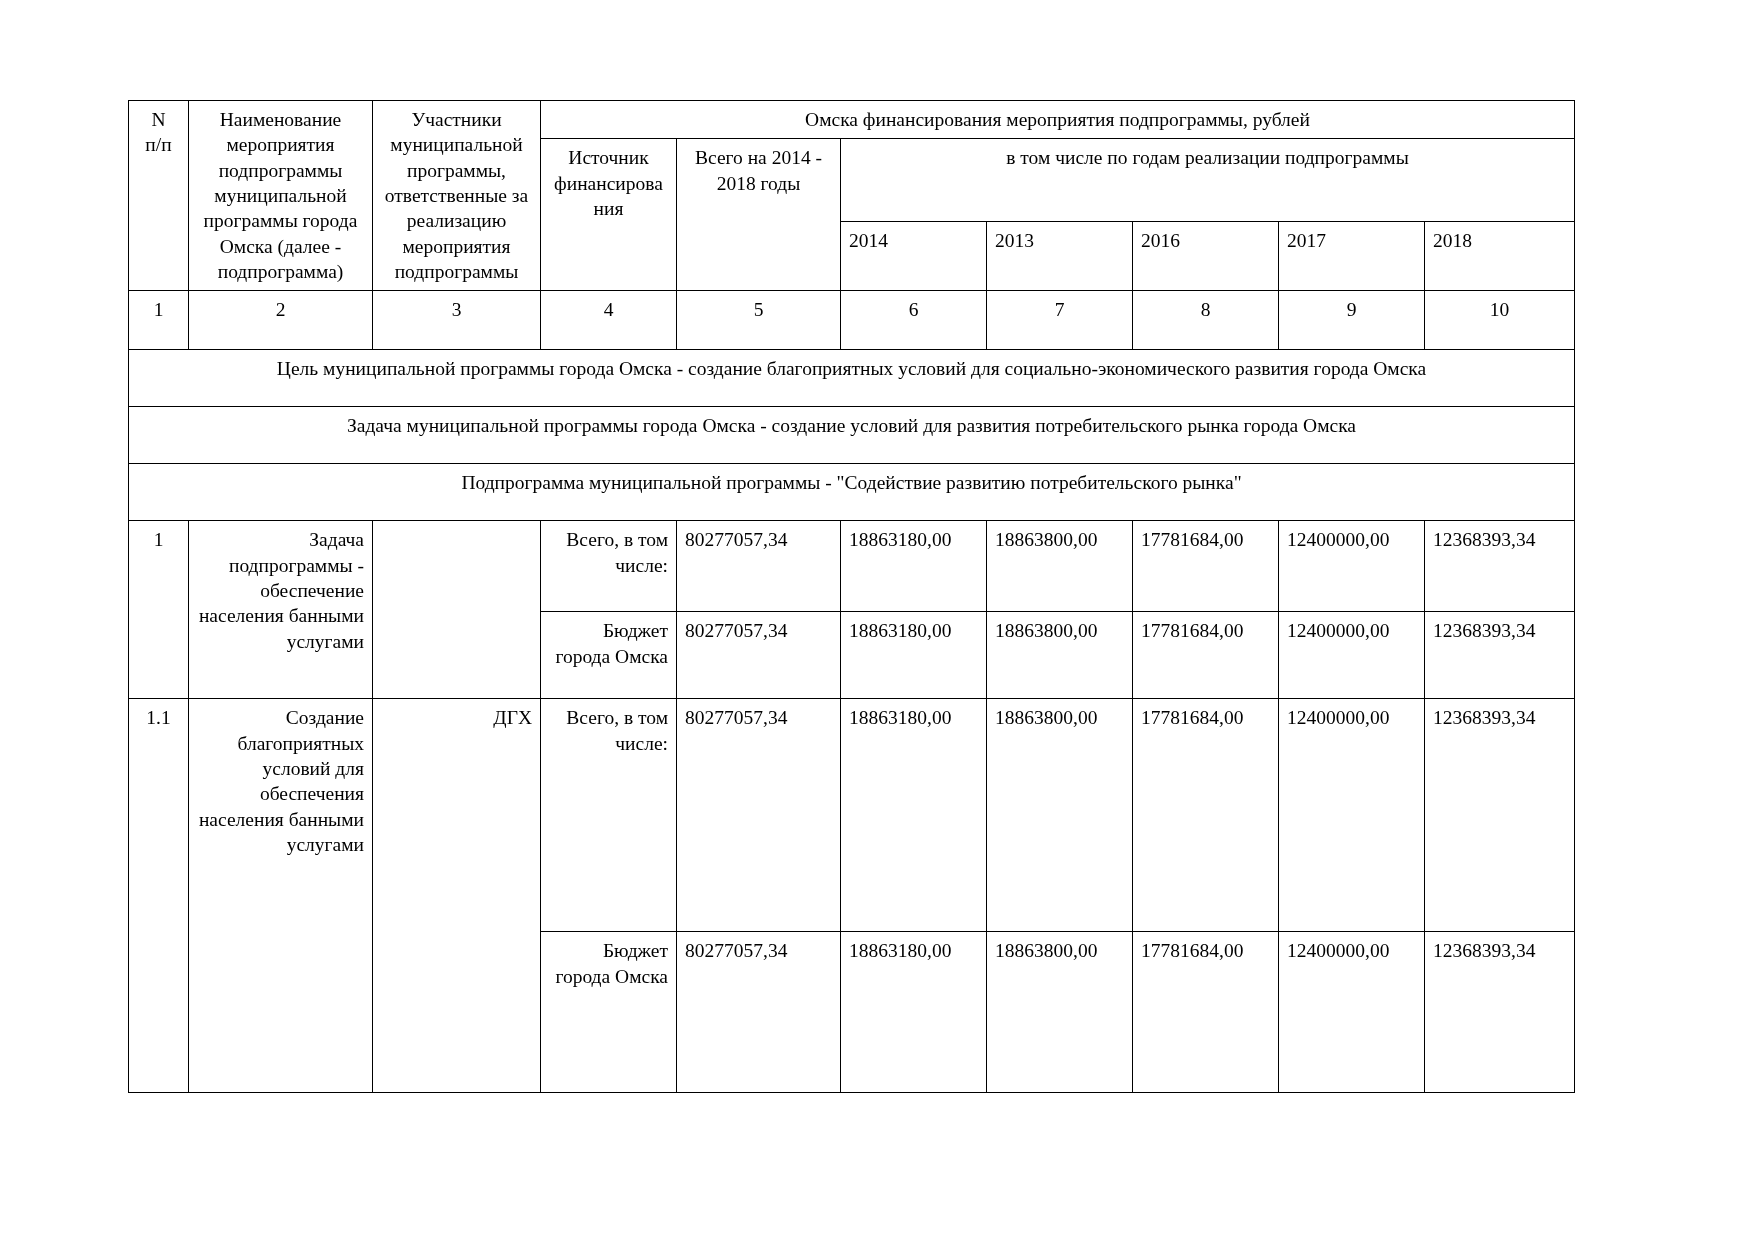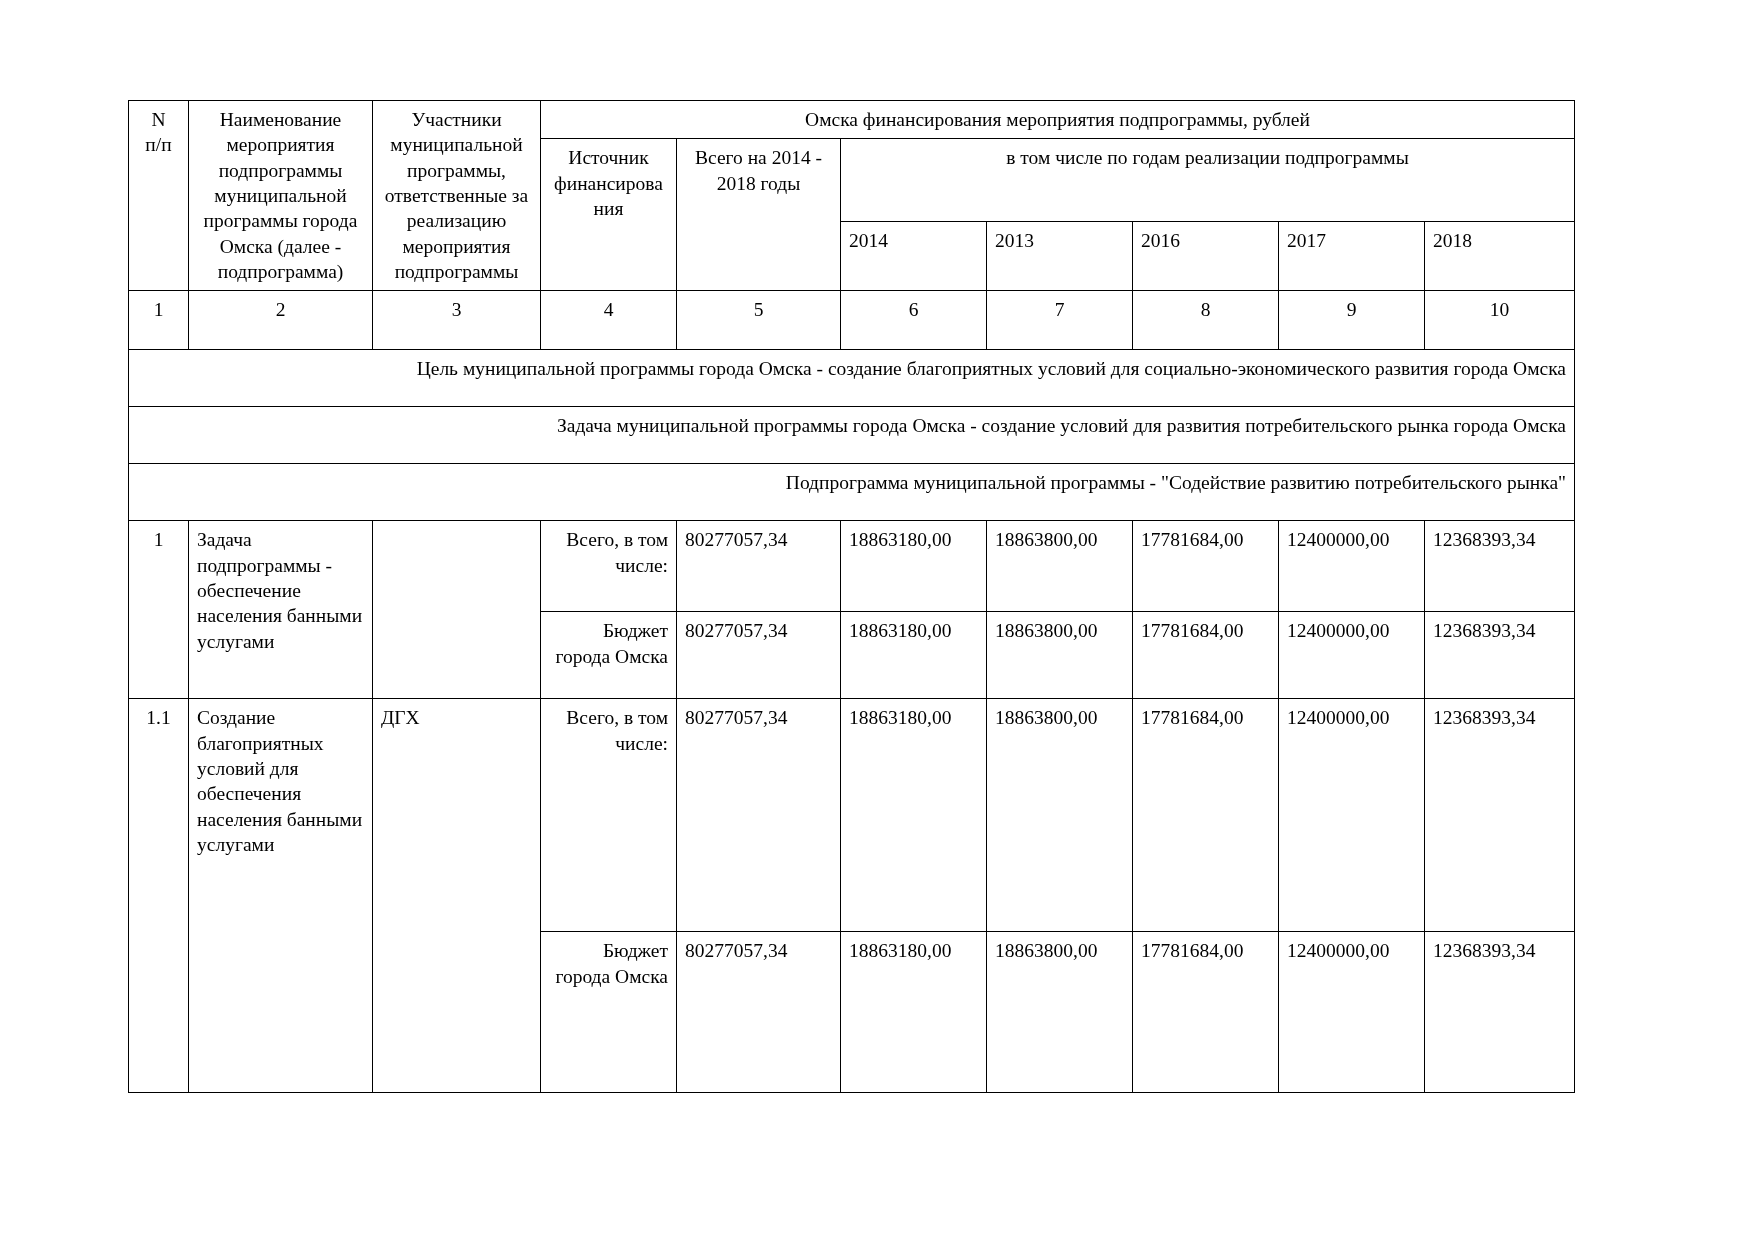--- a/index.html
+++ b/index.html
@@ -47,32 +47,32 @@
     vertical-align: middle;
   }
   
   .colnum {
     text-align: center;
     vertical-align: middle;
     height: 46px;
   }
   
   .statement {
-    text-align: right;
+    text-align: center;
     vertical-align: middle;
     height: 44px;
     padding-left: 10px;
   }
   
   .cell-idx {
     text-align: center;
     vertical-align: top;
   }
   .cell-text {
-    text-align: left;
+    text-align: right;
     vertical-align: top;
   }
   .cell-num {
     text-align: left;
     vertical-align: top;
     white-space: nowrap;
   }
   .cell-src {
     text-align: right;
     vertical-align: top;

